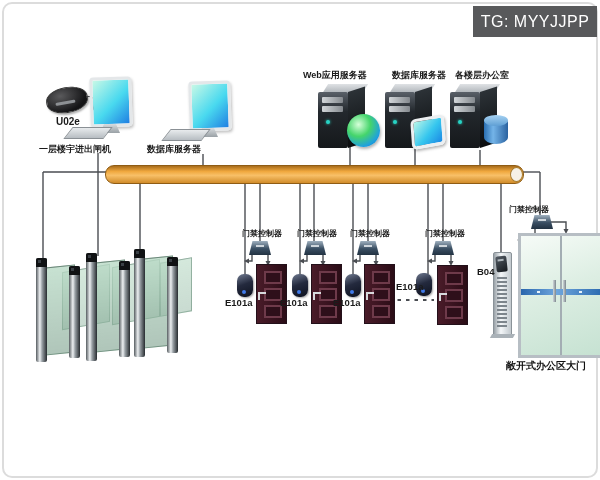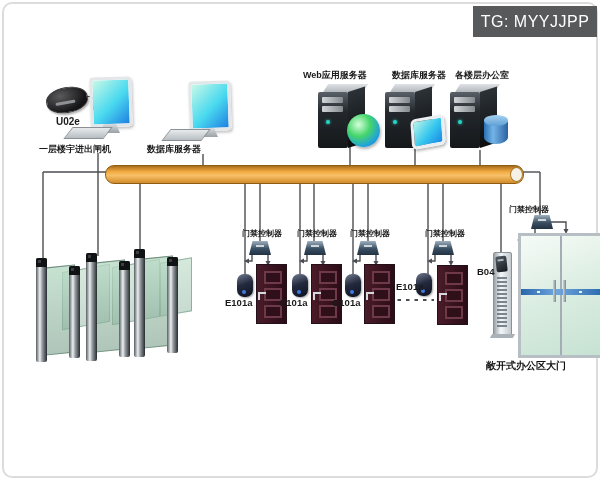--- a/index.html
+++ b/index.html
@@ -305,14 +305,14 @@
       <div class="dot" style="left:58px;"></div>
     <div class="pull" style="left:32px;"></div>
       <div class="pull" style="left:42px;"></div>
   </div>
   <div class="pedestal">
     <div class="ped-head"></div>
       <div class="ped-stripes"></div>
       <div class="ped-foot"></div>
   </div>
   <div class="lbl" style="left:477px;top:266px;font-size:9.5px;">B04</div>
-  <div class="caption" style="left:478px;top:359px;width:96px;">敞开式办公区大门</div>
+  <div class="caption" style="left:498px;top:359px;width:96px;">敞开式办公区大门</div>
 </div>
 
 </body></html>

